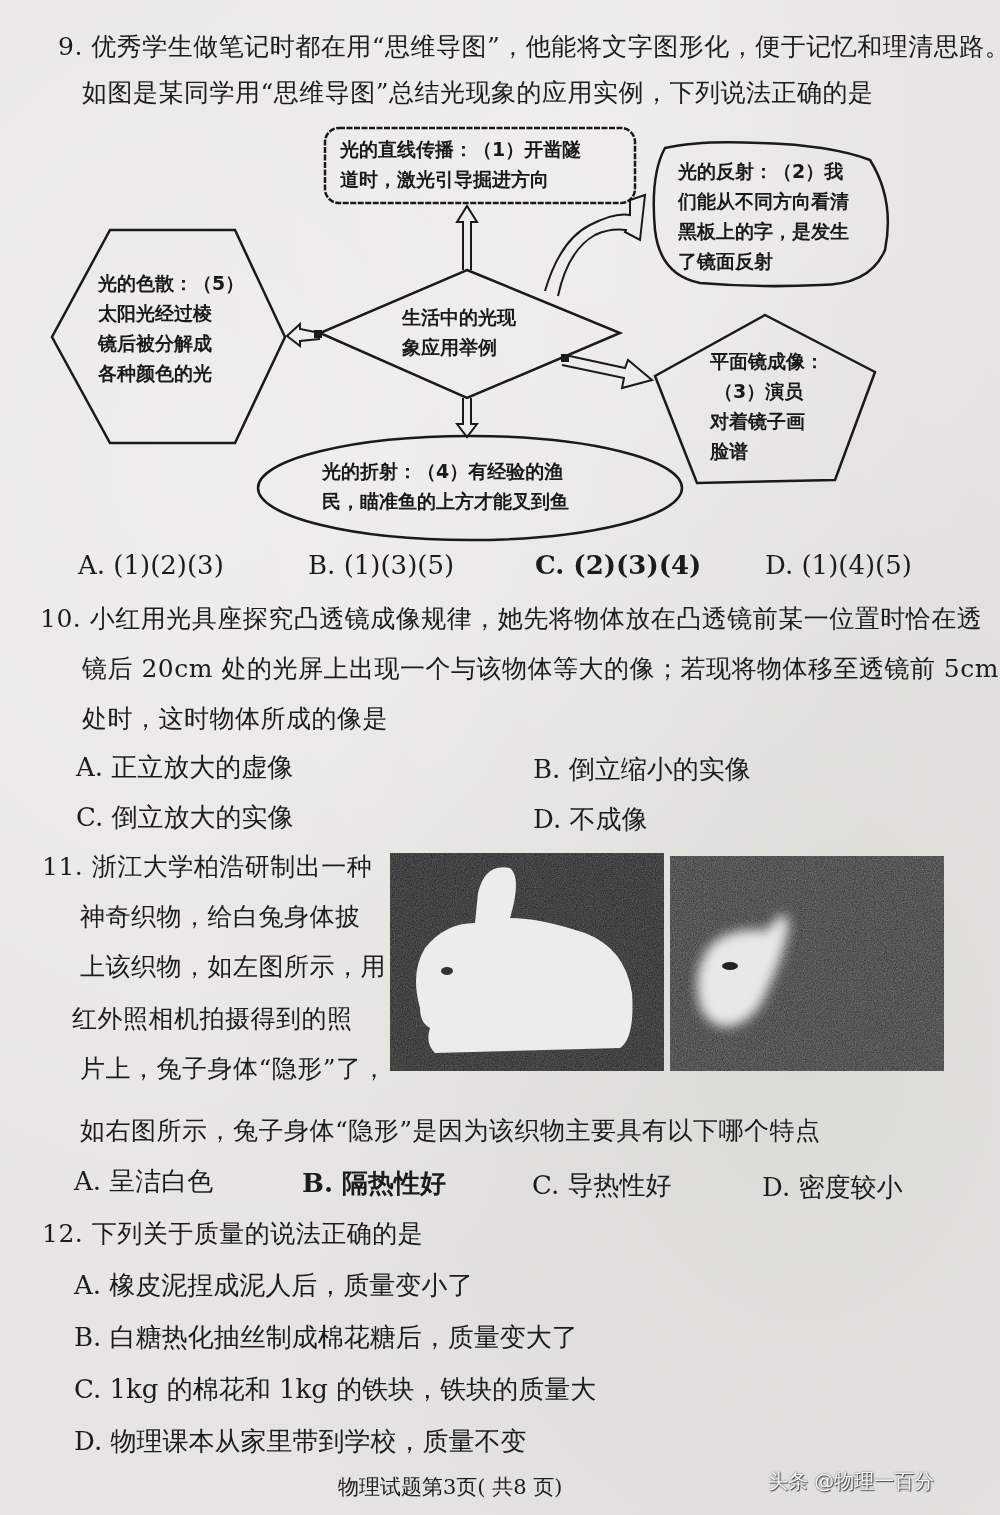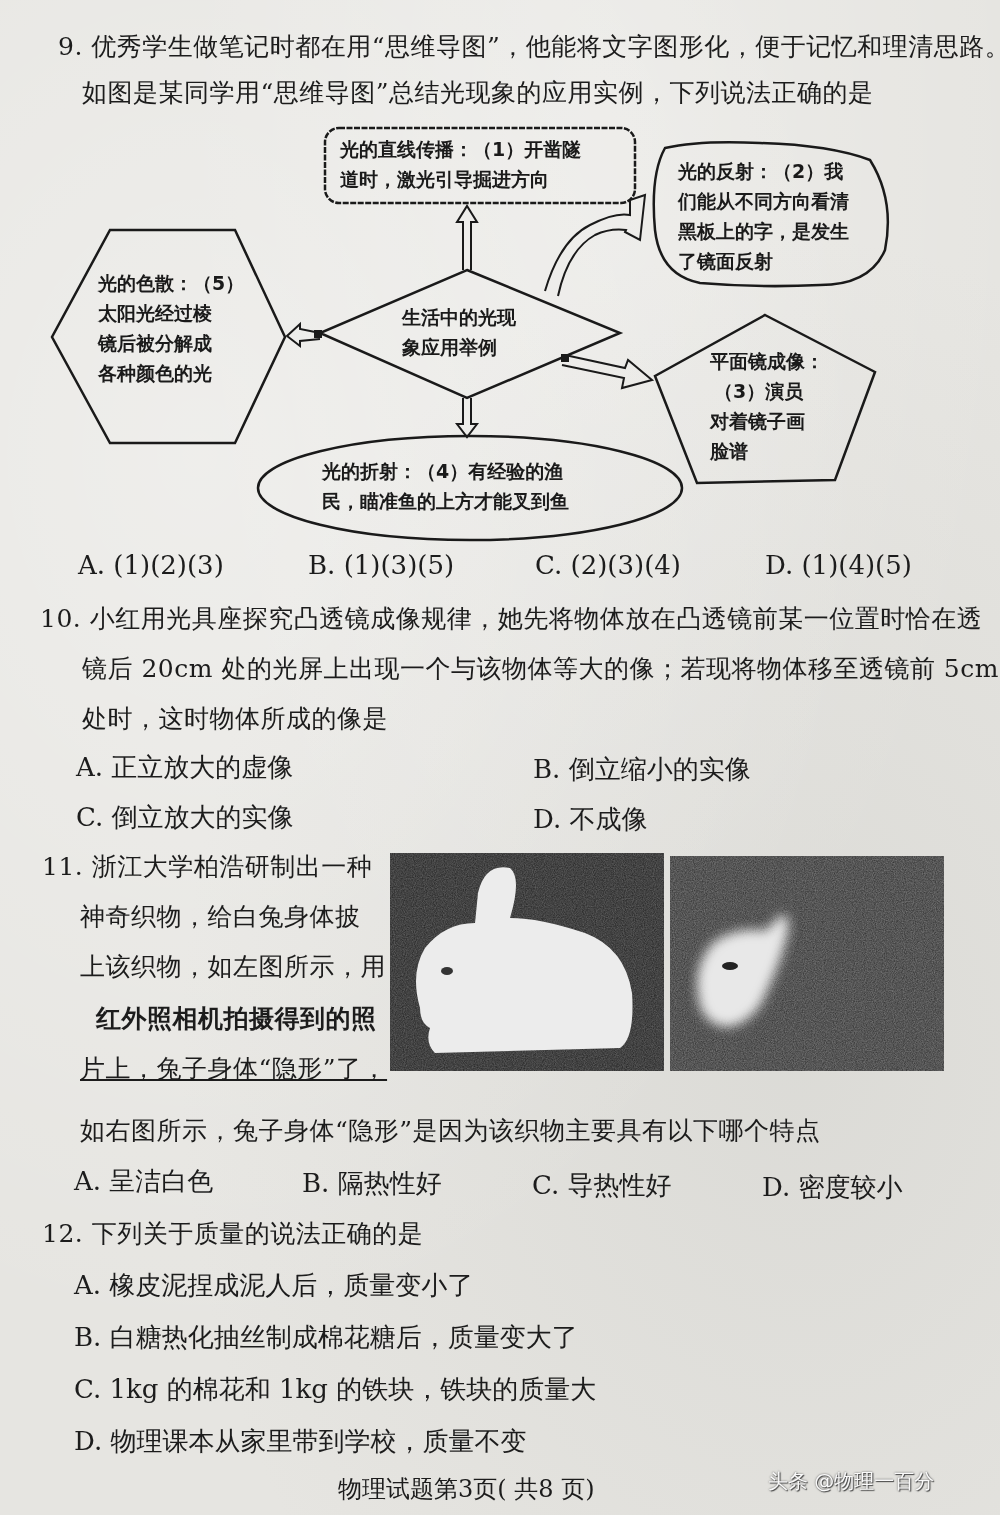--- a/index.html
+++ b/index.html
@@ -12,21 +12,21 @@
       radial-gradient(ellipse at 60% 10%, rgba(255,255,255,0.25), transparent 50%);
     font-family: "DejaVu Serif", "Liberation Serif", serif;
     color: #1c1c1c;
   }
   .line { position: absolute; font-size: 25px; white-space: nowrap; letter-spacing: 0.5px; }
   .diagram { position: absolute; left: 0; top: 110px; width: 1000px; height: 440px; }
   .diagram svg { position: absolute; left: 0; top: 0; }
   .node-text { position: absolute; font-family: "DejaVu Sans", sans-serif; font-size: 19px; font-weight: bold; line-height: 30px; color: #1a1a1a; }
   .opt { position: absolute; font-size: 26px; white-space: nowrap; }
   .photo { position: absolute; background: #2a2a2a; overflow: hidden; }
-  .footer { position: absolute; font-size: 24px; white-space: nowrap; }
+  .footer { position: absolute; font-size: 21px; white-space: nowrap; }
   .watermark { position: absolute; font-family: "DejaVu Sans", sans-serif; font-size: 20px; color: #fafafa; text-shadow: 0 0 2px #555, 1px 1px 1px #444; white-space: nowrap; }
 </style>
 </head>
 <body>
 
 <div class="line" style="left:58px; top:30px;">9. 优秀学生做笔记时都在用“思维导图”，他能将文字图形化，便于记忆和理清思路。</div>
 <div class="line" style="left:82px; top:76px;">如图是某同学用“思维导图”总结光现象的应用实例，下列说法正确的是</div>
 
 <div class="diagram">
   <svg width="1000" height="440" viewBox="0 110 1000 440">
@@ -83,36 +83,36 @@
     <div>脸谱</div>
   </div>
   <div class="node-text" style="left:322px; top:346px;">
     <div>光的折射：（4）有经验的渔</div>
     <div>民，瞄准鱼的上方才能叉到鱼</div>
   </div>
 </div>
 
 <div class="opt" style="left:78px; top:550px;">A. (1)(2)(3)</div>
 <div class="opt" style="left:308px; top:550px;">B. (1)(3)(5)</div>
-<div class="opt" style="left:535px; top:550px;">C. (2)(3)(4)</div>
+<div class="opt" style="left:535px; top:550px;font-weight:bold;">C. (2)(3)(4)</div>
 <div class="opt" style="left:765px; top:550px;">D. (1)(4)(5)</div>
 
 <div class="line" style="left:40px; top:602px;">10. 小红用光具座探究凸透镜成像规律，她先将物体放在凸透镜前某一位置时恰在透</div>
 <div class="line" style="left:82px; top:652px;">镜后 20cm 处的光屏上出现一个与该物体等大的像；若现将物体移至透镜前 5cm</div>
 <div class="line" style="left:82px; top:702px;">处时，这时物体所成的像是</div>
 <div class="opt" style="left:76px; top:750px;">A. 正立放大的虚像</div>
 <div class="opt" style="left:533px; top:752px;">B. 倒立缩小的实像</div>
 <div class="opt" style="left:76px; top:800px;">C. 倒立放大的实像</div>
 <div class="opt" style="left:533px; top:802px;">D. 不成像</div>
 
 <div class="line" style="left:42px; top:850px;">11. 浙江大学柏浩研制出一种</div>
 <div class="line" style="left:80px; top:900px;">神奇织物，给白兔身体披</div>
 <div class="line" style="left:80px; top:950px;">上该织物，如左图所示，用</div>
-<div class="line" style="left:96px; top:1002px;font-weight:bold;">红外照相机拍摄得到的照</div>
-<div class="line" style="left:80px; top:1052px;text-decoration:underline;">片上，兔子身体“隐形”了，</div>
+<div class="line" style="left:72px; top:1002px;">红外照相机拍摄得到的照</div>
+<div class="line" style="left:80px; top:1052px;">片上，兔子身体“隐形”了，</div>
 
 <div class="photo" style="left:390px; top:853px; width:274px; height:218px;">
   <svg width="274" height="218" viewBox="0 0 274 218">
     <defs>
       <filter id="n1">
           <feTurbulence type="fractalNoise" baseFrequency="0.9" numOctaves="2"></feTurbulence>
           <feColorMatrix values="0 0 0 0 0.3  0 0 0 0 0.3  0 0 0 0 0.3  0 0 0 0.6 0"></feColorMatrix>
         </filter>
     </defs>
     <rect width="274" height="218" fill="#202020"></rect>
@@ -134,21 +134,21 @@
     </defs>
     <rect width="274" height="215" fill="#2e2e2e"></rect>
     <rect width="274" height="215" filter="url(#n2)"></rect>
     <path d="M30 150 Q20 110 45 85 Q70 70 95 75 L110 60 Q120 55 118 75 Q112 105 90 150 Q70 175 50 170 Q35 165 30 150 Z" fill="#e8e8e8" filter="url(#blur)"></path>
     <ellipse cx="60" cy="110" rx="8" ry="4" fill="#222"></ellipse>
   </svg>
 </div>
 
 <div class="line" style="left:80px; top:1114px;">如右图所示，兔子身体“隐形”是因为该织物主要具有以下哪个特点</div>
 <div class="opt" style="left:74px; top:1164px;">A. 呈洁白色</div>
-<div class="opt" style="left:302px; top:1166px;">B. 隔热性好</div>
+<div class="opt" style="left:302px; top:1166px;font-weight:bold;">B. 隔热性好</div>
 <div class="opt" style="left:532px; top:1168px;">C. 导热性好</div>
 <div class="opt" style="left:762px; top:1170px;">D. 密度较小</div>
 
 <div class="line" style="left:42px; top:1217px;">12. 下列关于质量的说法正确的是</div>
 <div class="opt" style="left:74px; top:1268px;">A. 橡皮泥捏成泥人后，质量变小了</div>
 <div class="opt" style="left:74px; top:1320px;">B. 白糖热化抽丝制成棉花糖后，质量变大了</div>
 <div class="opt" style="left:74px; top:1372px;">C. 1kg 的棉花和 1kg 的铁块，铁块的质量大</div>
 <div class="opt" style="left:74px; top:1424px;">D. 物理课本从家里带到学校，质量不变</div>
 
 <div class="footer" style="left:338px; top:1473px;">物理试题第3页(  共8  页)</div>

